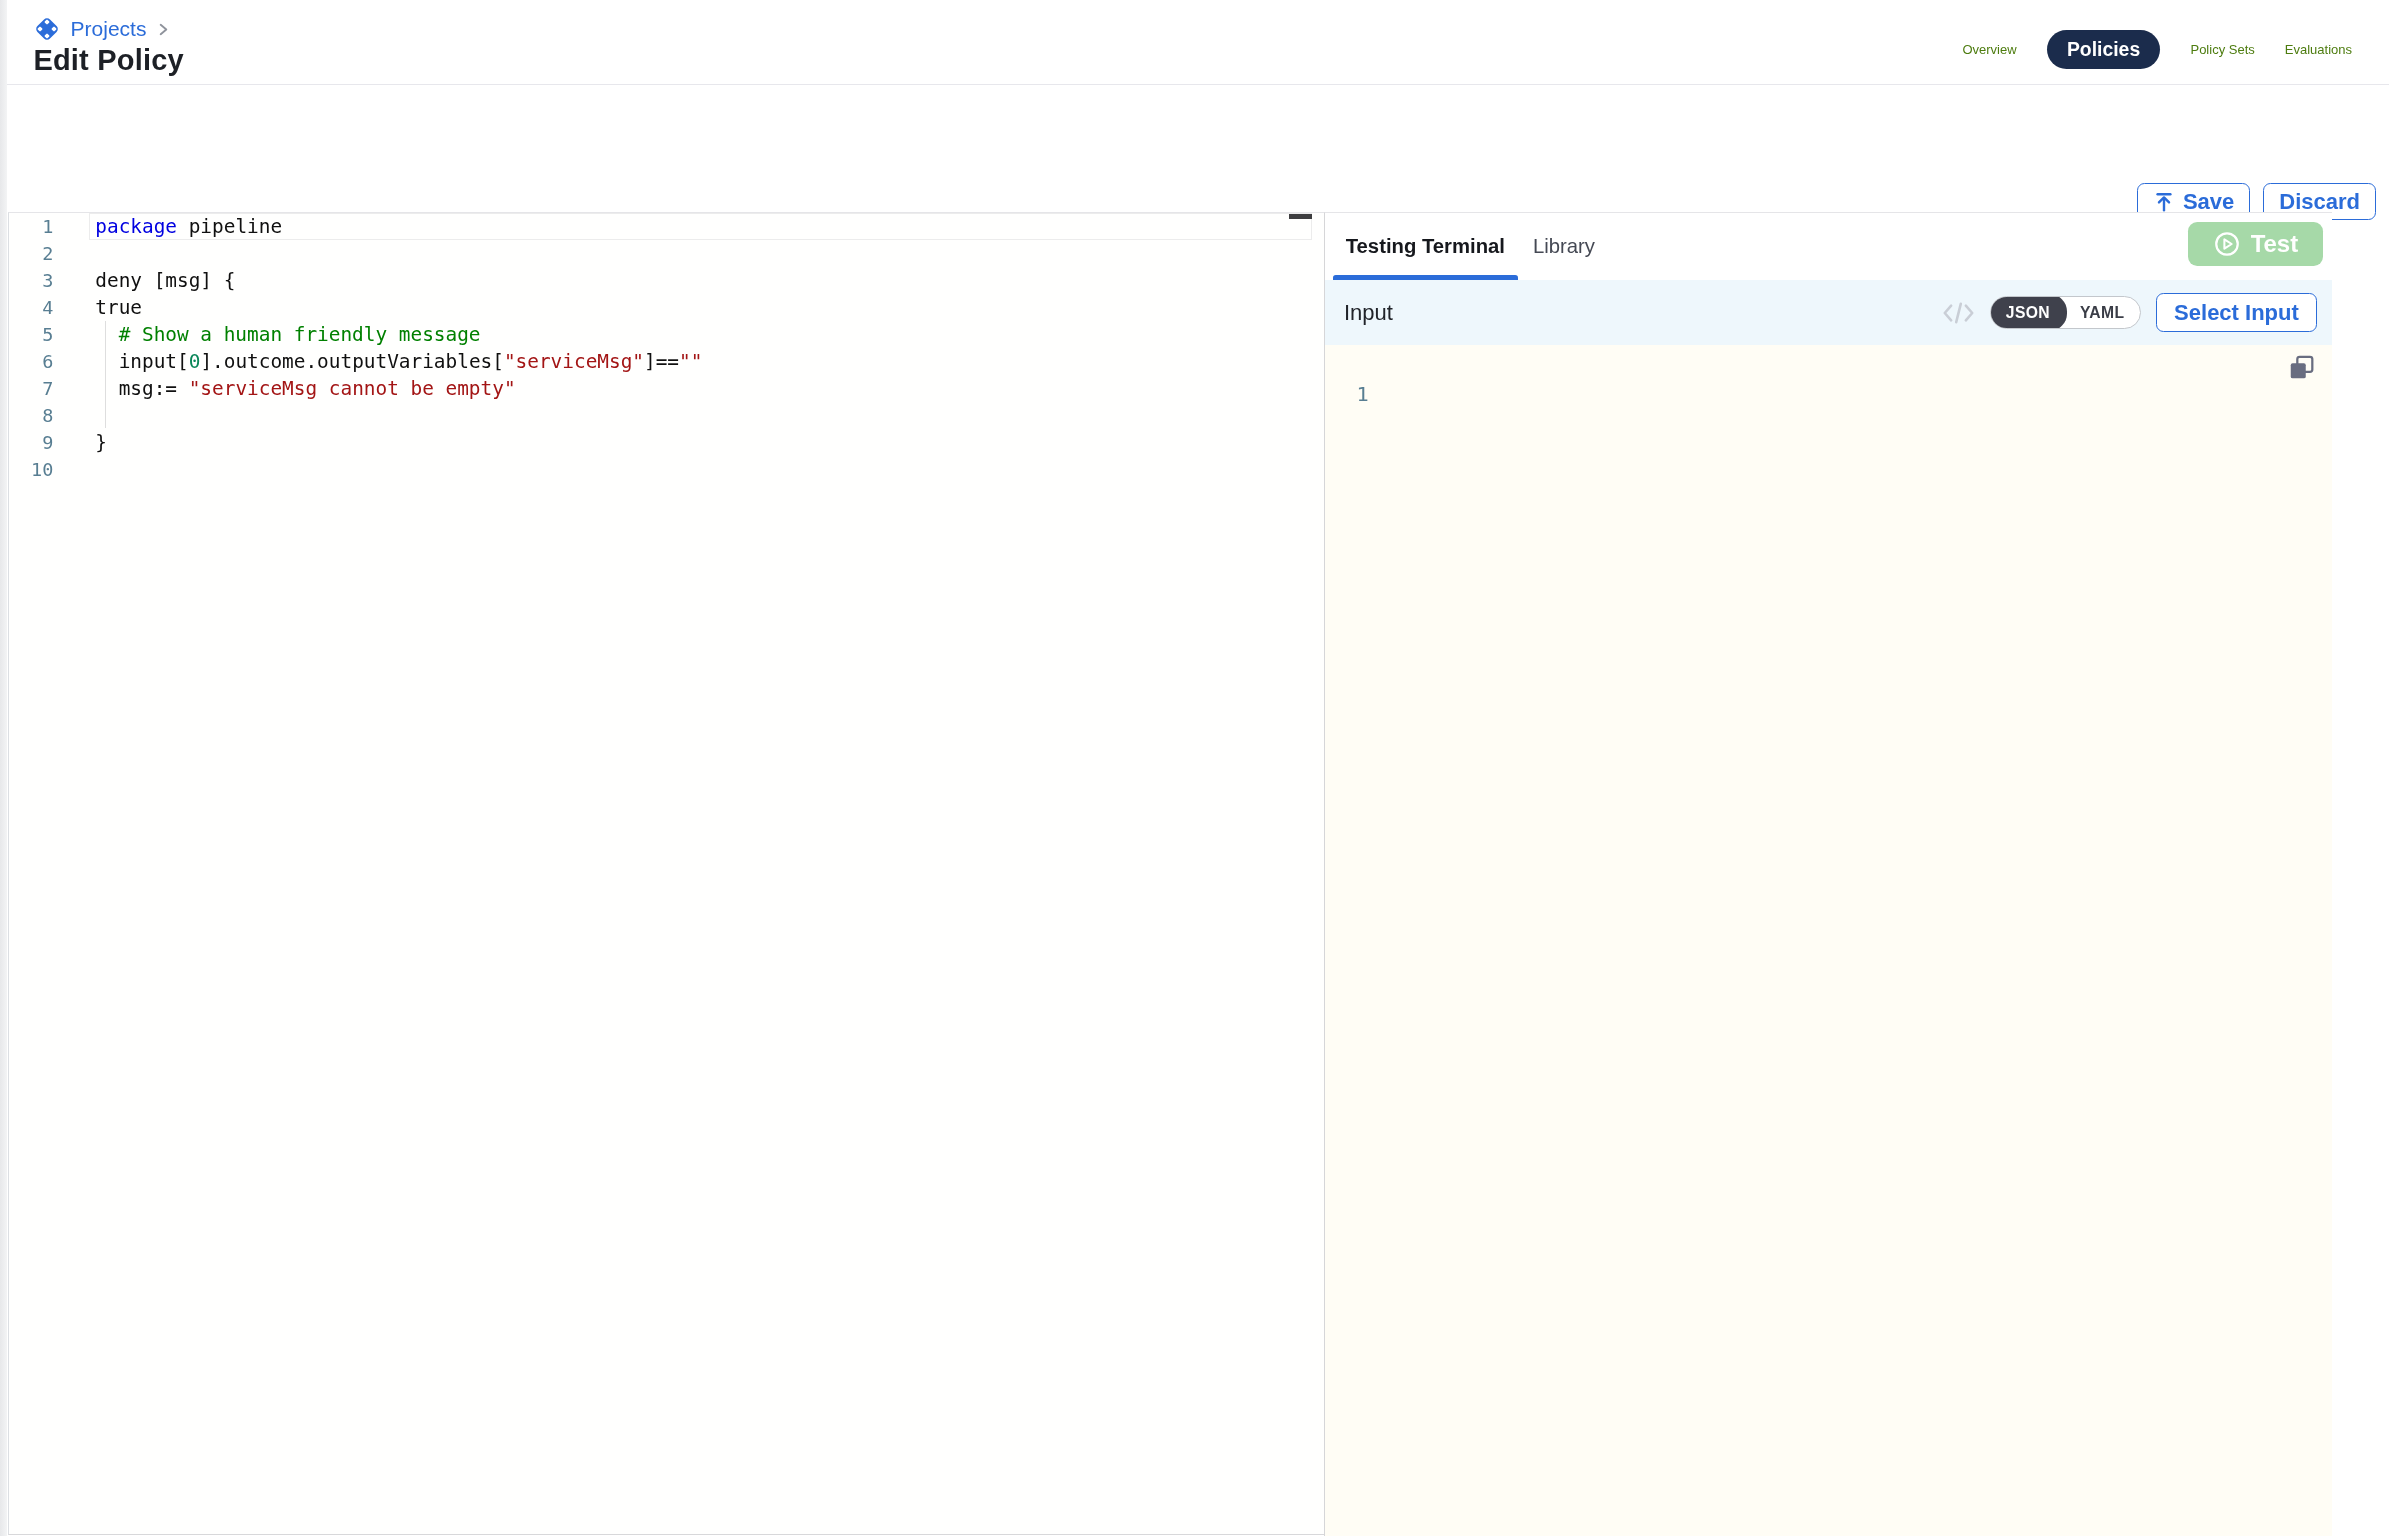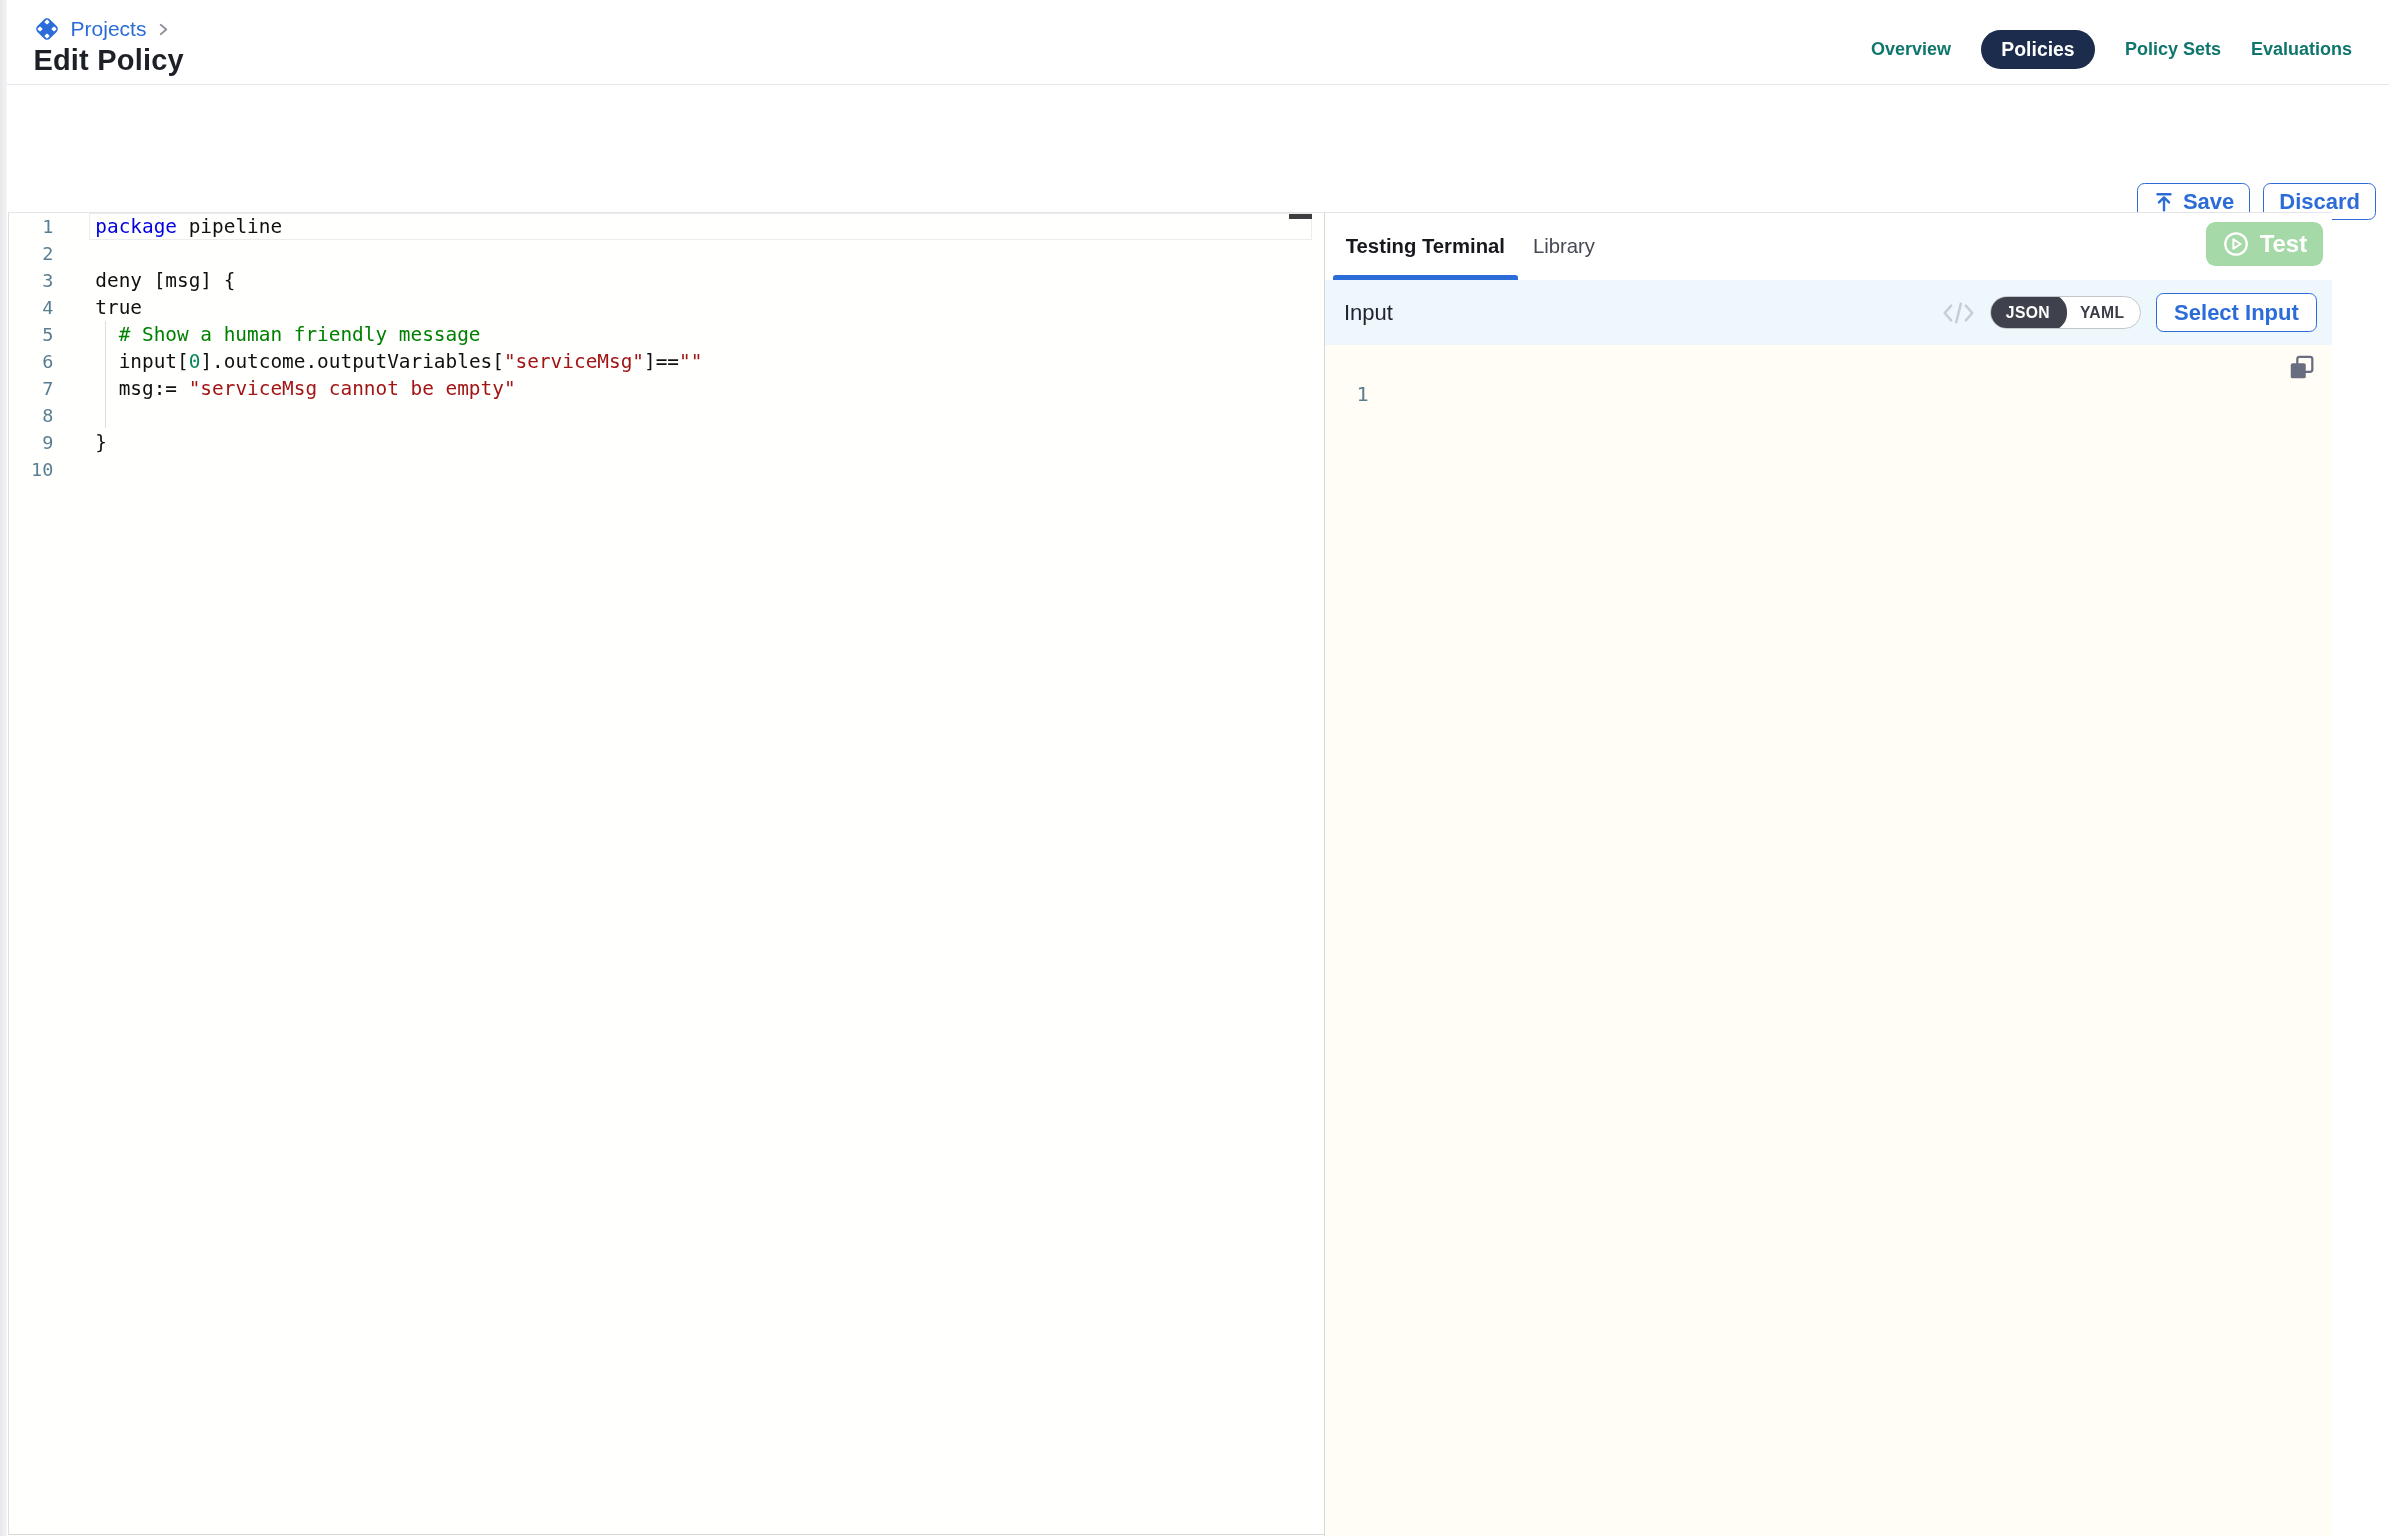--- a/index.html
+++ b/index.html
@@ -12,21 +12,21 @@
     background: linear-gradient(to right, #e7e8ea, #f3f4f5); }
 
   
   .header { position: absolute; left: 7.4px; top: 0; right: 0; height: 85px; background: #fff;
     border-bottom: 0.9px solid #e7e7ec; }
   .breadcrumb { position: absolute; left: 26px; top: 15px; display: flex; align-items: center; gap: 9.2px; }
   .crumb-link { font-size: 21px; font-weight: 500; color: #2b6cd9; text-decoration: none; cursor: pointer; }
   .crumb-chev { display: flex; align-items: center; }
   .page-title { position: absolute; left: 26px; top: 44px; font-size: 29px; font-weight: 700; color: #1d2026; letter-spacing: 0.2px; }
   .nav { position: absolute; right: 37px; top: 31px; height: 37px; display: flex; align-items: center; gap: 30px; }
-  .nav-link { font-size: 18px; font-weight: 700; color: #0f766e; text-decoration: none; cursor: pointer; }
+  .nav-link { font-size: 13px; font-weight: 400; color: #4d7c0f; text-decoration: none; cursor: pointer; }
   .nav-pill { font-size: 19.4px; font-weight: 600; color: #ffffff; background: #1b2c4c; border-radius: 924px;
     padding: 8.3px 20.3px; cursor: pointer; }
 
   
   .toolbar { position: absolute; left: 7.4px; top: 108px; right: 0; height: 104px; background: #fff; }
   .toolbar-left { position: absolute; left: 33px; top: 0; height: 104px; display: flex; align-items: center; gap: 15px; }
   .policy-name { font-size: 24px; font-weight: 700; color: #1d2026; }
   .edit-btn { margin-left: 7.4px; display: flex; align-items: center; cursor: pointer; background: none; border: none; }
   .toolbar-right { position: absolute; right: 13px; top: 8px; height: 104px; display: flex; align-items: flex-end; gap: 13px; }
   .btn-outline { display: flex; align-items: center; gap: 8.3px; height: 37px; padding: 0 15px;
@@ -57,21 +57,21 @@
   
   .right-panel { position: absolute; left: 1317px; top: 0; width: 1008px; height: 1325px; background: #c2410c;
     border-top: 0.9px solid #e5e5e8; border-left: 1.8px solid #d6d6d8; }
   .tabs-row { position: relative; height: 67px; display: flex; align-items: center; gap: 28px; padding-left: 20.3px; background: #fff; }
   .tab { position: relative; height: 67px; display: flex; align-items: center; font-size: 20.3px; cursor: pointer;
     color: #454954; font-weight: 500; }
   .tab.active { color: #16181d; font-weight: 700; }
   .tab.active::after { content: ""; position: absolute; left: -13px; right: -13px; bottom: 0; height: 4.6px;
     background: #2b6cd9; border-radius: 2.8px 2.8px 0 0; }
   .test-btn { position: absolute; right: 9.2px; top: 9.2px; height: 44px; display: flex; align-items: center; gap: 9.2px;
-    padding: 0 16px; background: #a6d9a8; border: none; border-radius: 9.2px; color: #ffffff;
+    padding: 0 25px; background: #a6d9a8; border: none; border-radius: 9.2px; color: #ffffff;
     font-size: 24px; font-weight: 700; font-family: "Liberation Sans", sans-serif; cursor: pointer; }
 
   .input-row { position: relative; height: 65px; background: #eef7fc; display: flex; align-items: center; }
   .input-label { margin-left: 18.5px; font-size: 22px; color: #21242a; }
   .input-controls { position: absolute; right: 15px; display: flex; align-items: center; gap: 15px; }
   .format-toggle { display: flex; align-items: center; height: 33px; background: #ffffff;
     border: 1.8px solid #c3c7cc; border-radius: 17.6px; overflow: hidden; cursor: pointer; }
   .toggle-opt { height: 33px; display: flex; align-items: center; padding: 0 15px; font-size: 15.7px;
     font-weight: 700; color: #3a3d47; letter-spacing: 0.4px; }
   .toggle-opt.selected { background: #3f414c; color: #ffffff; border-radius: 17.6px; margin: -1.8px; height: 37px; padding: 0 16.6px; }

